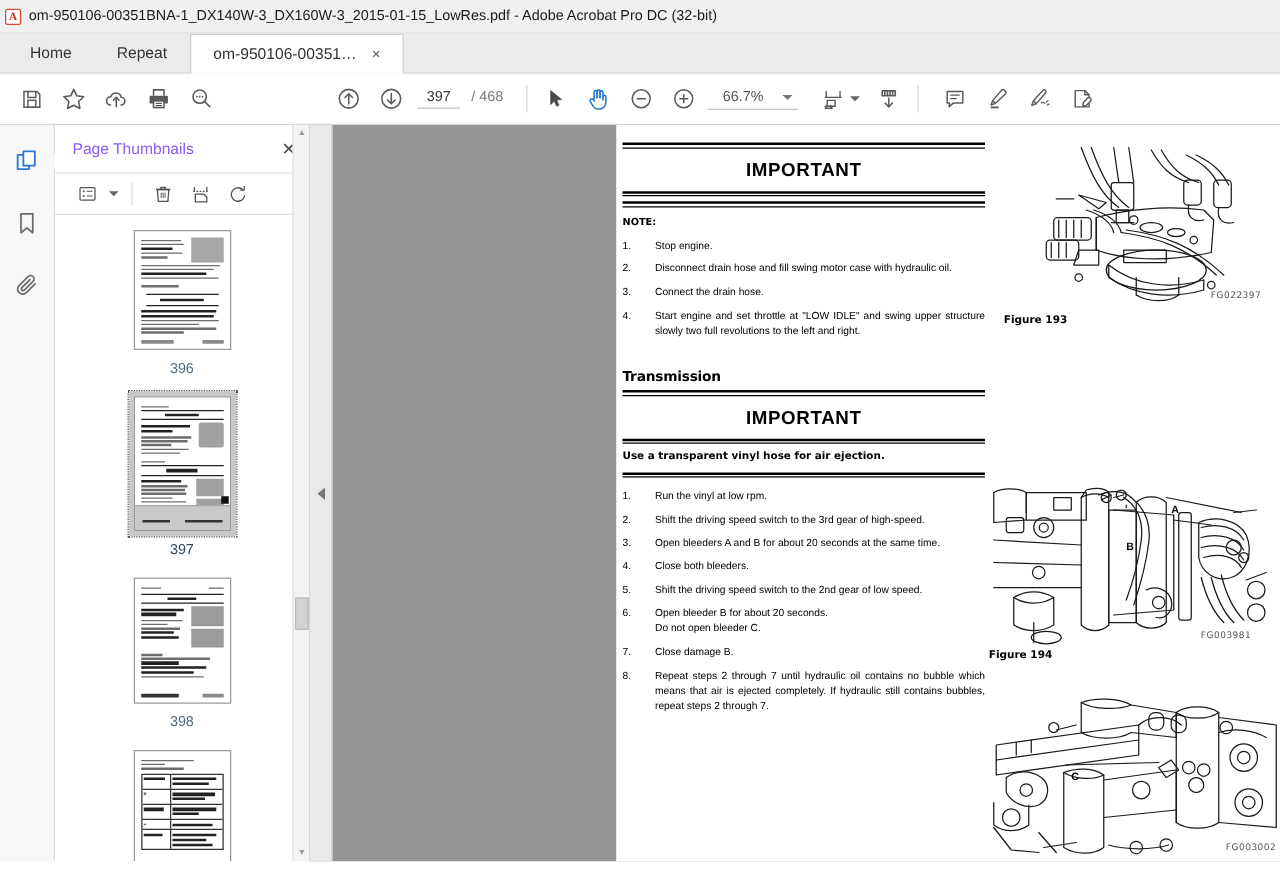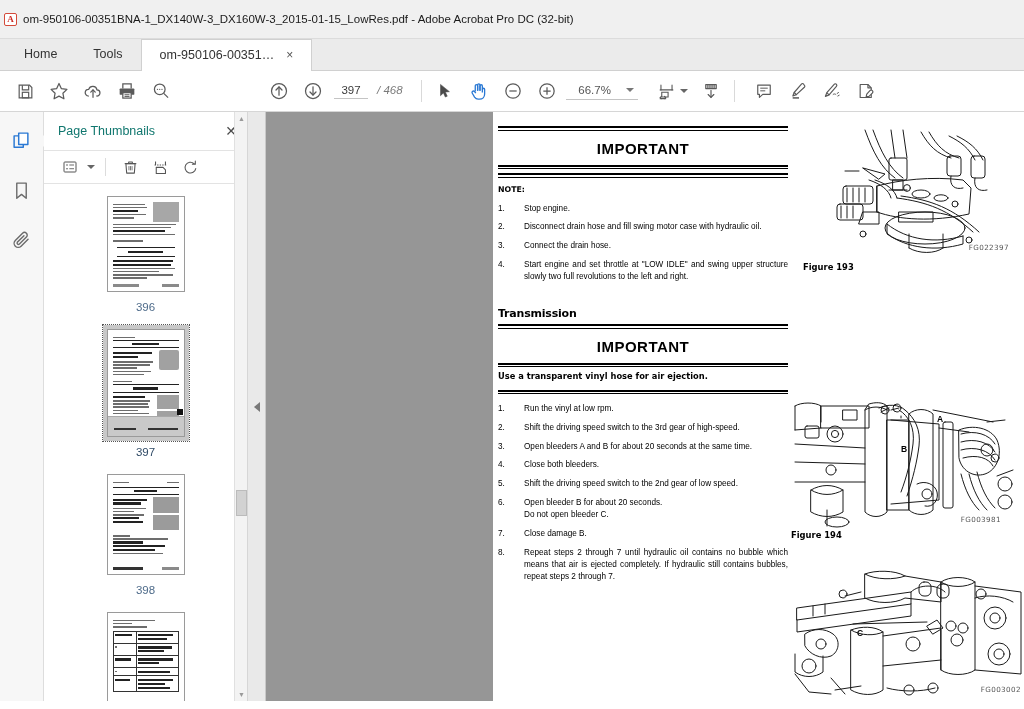--- a/index.html
+++ b/index.html
@@ -5,21 +5,21 @@
   * { box-sizing: border-box; margin:0; padding:0; }
   html,body {
     width:1024px; height:709px; overflow:hidden;
     font-family:"Liberation Sans", sans-serif;
     background:#ffffff;
   }
   #app { position:relative; width:1024px; height:709px; }
 
   
   .titlebar {
-    height:39px; background:#f0f0f0; border-bottom:1px solid #dcdcdc;
+    height:27px; background:#f0f0f0; border-bottom:1px solid #dcdcdc;
     display:flex; align-items:center; padding-left:4px;
   }
   .acro-logo {
     width:13px; height:13px; border-radius:2px; background:#ffffff;
     border:1px solid #d44a3a; position:relative; margin-right:6px; flex:none;
   }
   .acro-logo::after{
     content:"A"; position:absolute; inset:0; color:#cc2b23; font-size:9px;
     font-weight:bold; line-height:11px; text-align:center;
     font-family:"Liberation Serif", serif;
@@ -61,21 +61,21 @@
   }
   .tb-btn svg { display:block; }
   .tb-sep { width:1px; height:22px; background:#d9d9d9; margin:0 6px; flex:none; }
   .pagebox {
     display:flex; align-items:baseline; font-size:11.5px; color:#444; margin-left:4px;
   }
   .pagenum {
     border-bottom:1px solid #c4c4c4; padding:1px 6px 2px 6px; min-width:34px;
     text-align:center; color:#3a3a3a; font-size:11.5px;
   }
-  .pagetotal { margin-left:9px; color:#7a7a7a; font-size:11.5px;font-style:italic; }
+  .pagetotal { margin-left:9px; color:#7a7a7a; font-size:11.5px; }
   .zoombox {
     display:flex; align-items:center; border-bottom:1px solid #c4c4c4;
     padding:2px 4px 3px 10px; margin-left:2px;
   }
   .zoomval { font-size:11.5px; color:#555; min-width:38px; text-align:center; }
   .caret-dn {
     width:0;height:0;border-left:4px solid transparent;border-right:4px solid transparent;
     border-top:4.5px solid #777; margin-left:12px;
   }
   .caret-dn.sm { margin-left:5px; border-top-color:#666; }
@@ -99,21 +99,21 @@
 
   
   .thumbpanel {
     width:204px; background:#ffffff; border-right:1px solid #d6d6d6;
     display:flex; flex-direction:column; position:relative;
   }
   .thumb-head {
     height:38px; display:flex; align-items:center; justify-content:space-between;
     padding:0 10px 0 14px;
   }
-  .thumb-title { font-size:12.5px; color:#0f766e; }
+  .thumb-title { font-size:12.5px; color:#8b5cf6; }
   .thumb-close { font-size:14px; color:#4a4a4a; line-height:1; }
   .thumb-toolbar {
     height:34px; display:flex; align-items:center; gap:2px; padding-left:12px;
     border-top:1px solid #e3e3e3; border-bottom:1px solid #e3e3e3;
   }
   .tt-btn { width:28px; height:26px; display:flex; align-items:center; justify-content:center; color:#555; }
   .tt-sep { width:1px; height:18px; background:#dcdcdc; margin:0 8px; }
   .thumb-list {
     flex:1; overflow:hidden; position:relative; padding-top:8px;
   }
@@ -206,21 +206,21 @@
     <div class="acro-logo"></div>
     <div class="title-text">om-950106-00351BNA-1_DX140W-3_DX160W-3_2015-01-15_LowRes.pdf - Adobe Acrobat Pro DC (32-bit)</div>
   </div>
 
 
   <div class="tabstrip">
     <div class="tab">
       <span>Home</span>
     </div>
     <div class="tab">
-      <span>Tools</span>
+      <span>Repeat</span>
     </div>
     <div class="tab active">
       <span>om-950106-00351…</span>
       <span class="close-x">×</span>
     </div>
   </div>
 
   <div class="toolbar">
     <div style="width:8px"></div>
 

